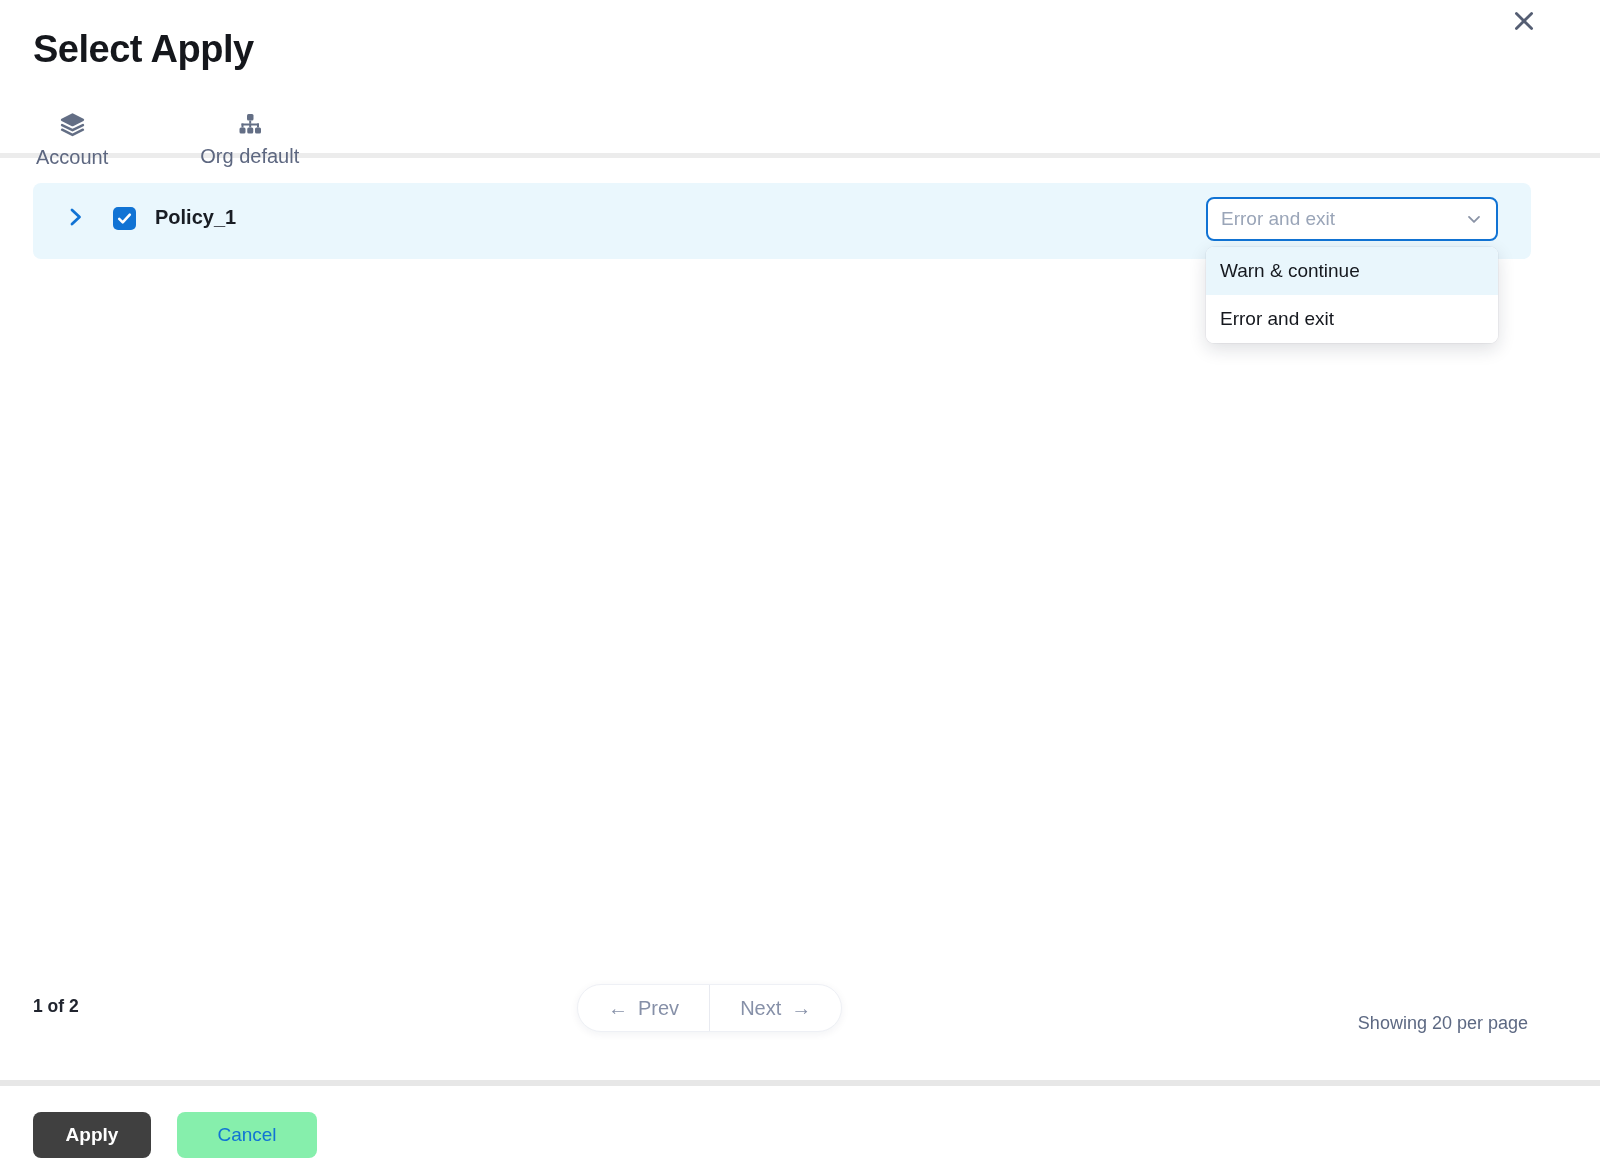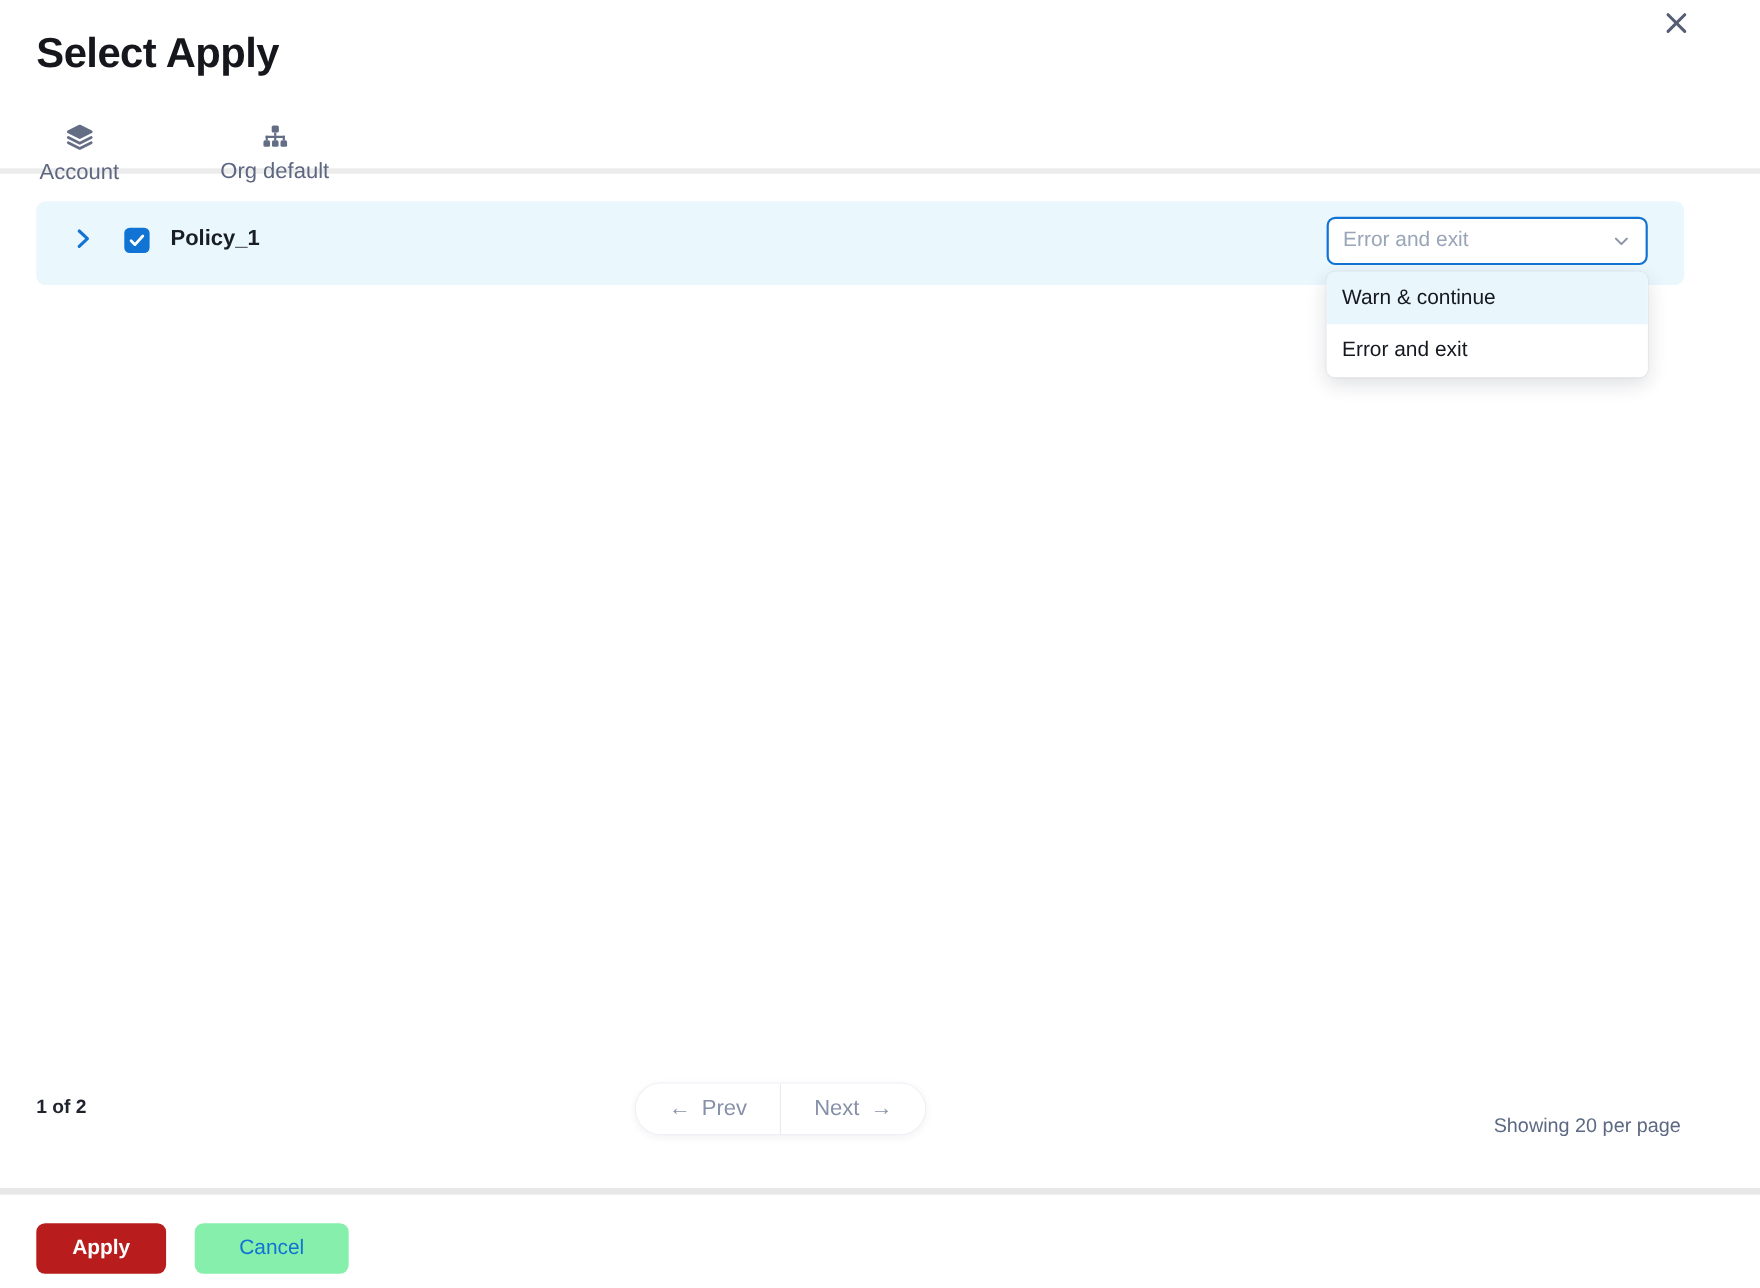--- a/index.html
+++ b/index.html
@@ -58,21 +58,21 @@
     background:#fff; border:1px solid #eef0f5; border-radius:24px;
     box-shadow:0 2px 8px rgba(25,35,60,0.06); overflow:hidden; }
   .pager-btn { display:flex; align-items:center; gap:10px; padding:0 30px; background:none; border:none;
     font-family:"Liberation Sans", sans-serif; font-size:20px; color:#8690a8; cursor:pointer; }
   .pager-divider { width:1px; background:#e8eaf0; }
   .per-page { position:absolute; right:72px; top:993px; font-size:18px; color:#5d6983;margin-top:20px; }
 
   
   .footer-divider { position:absolute; left:0; top:1080px; width:1600px; height:6px; background:#e7e7e7; }
   .apply-btn { position:absolute; left:33px; top:1112px; width:118px; height:46px;
-    background:#b91c1c; color:#fff; font-family:"Liberation Sans", sans-serif;
+    background:#404040; color:#fff; font-family:"Liberation Sans", sans-serif;
     font-size:19px; font-weight:600; border:none; border-radius:8px; cursor:pointer; }
   .cancel-btn { position:absolute; left:177px; top:1112px; width:140px; height:46px;
     background:#86efac; color:#1173d4; font-family:"Liberation Sans", sans-serif;
     font-size:19px; font-weight:500; border:none; border-radius:8px; cursor:pointer; }
 </style>
 </head>
 <body>
 
 <div class="stage">
 

